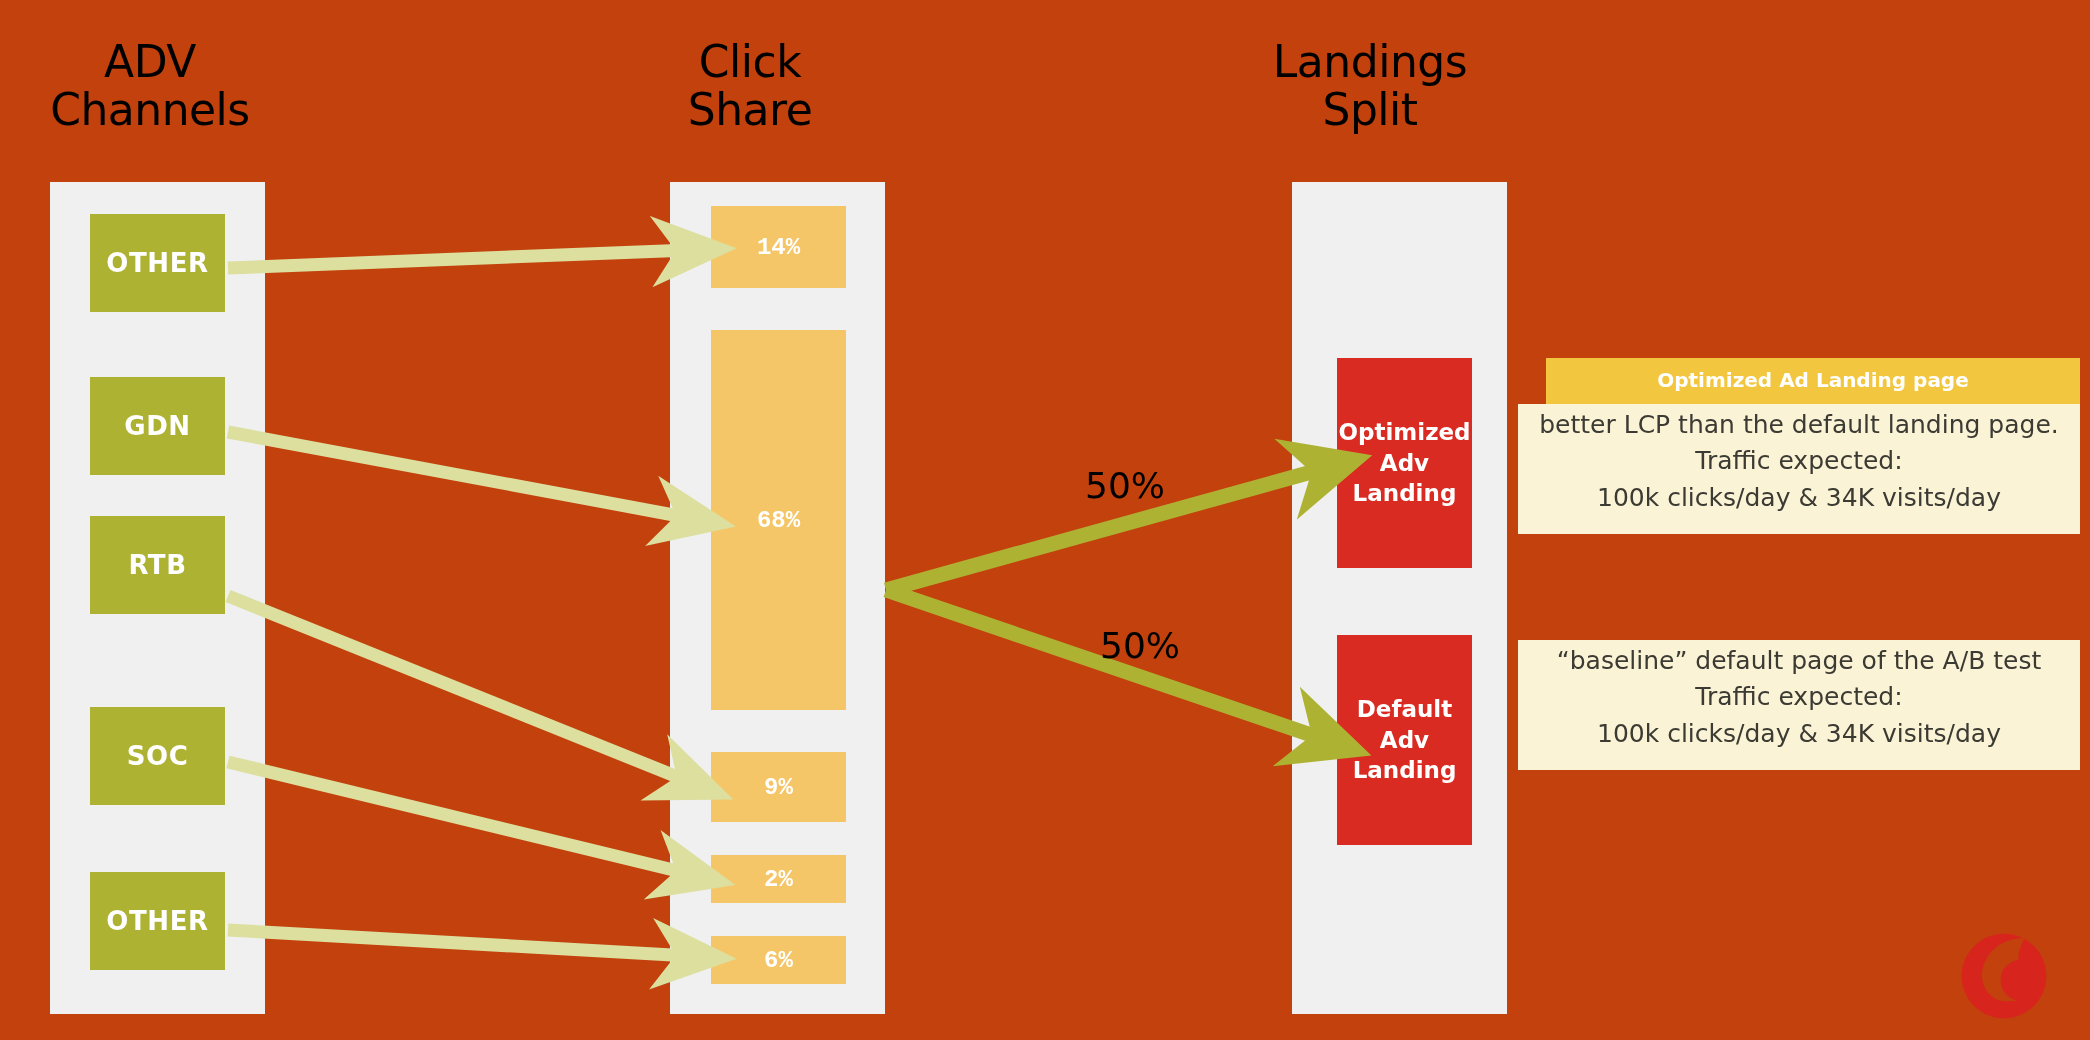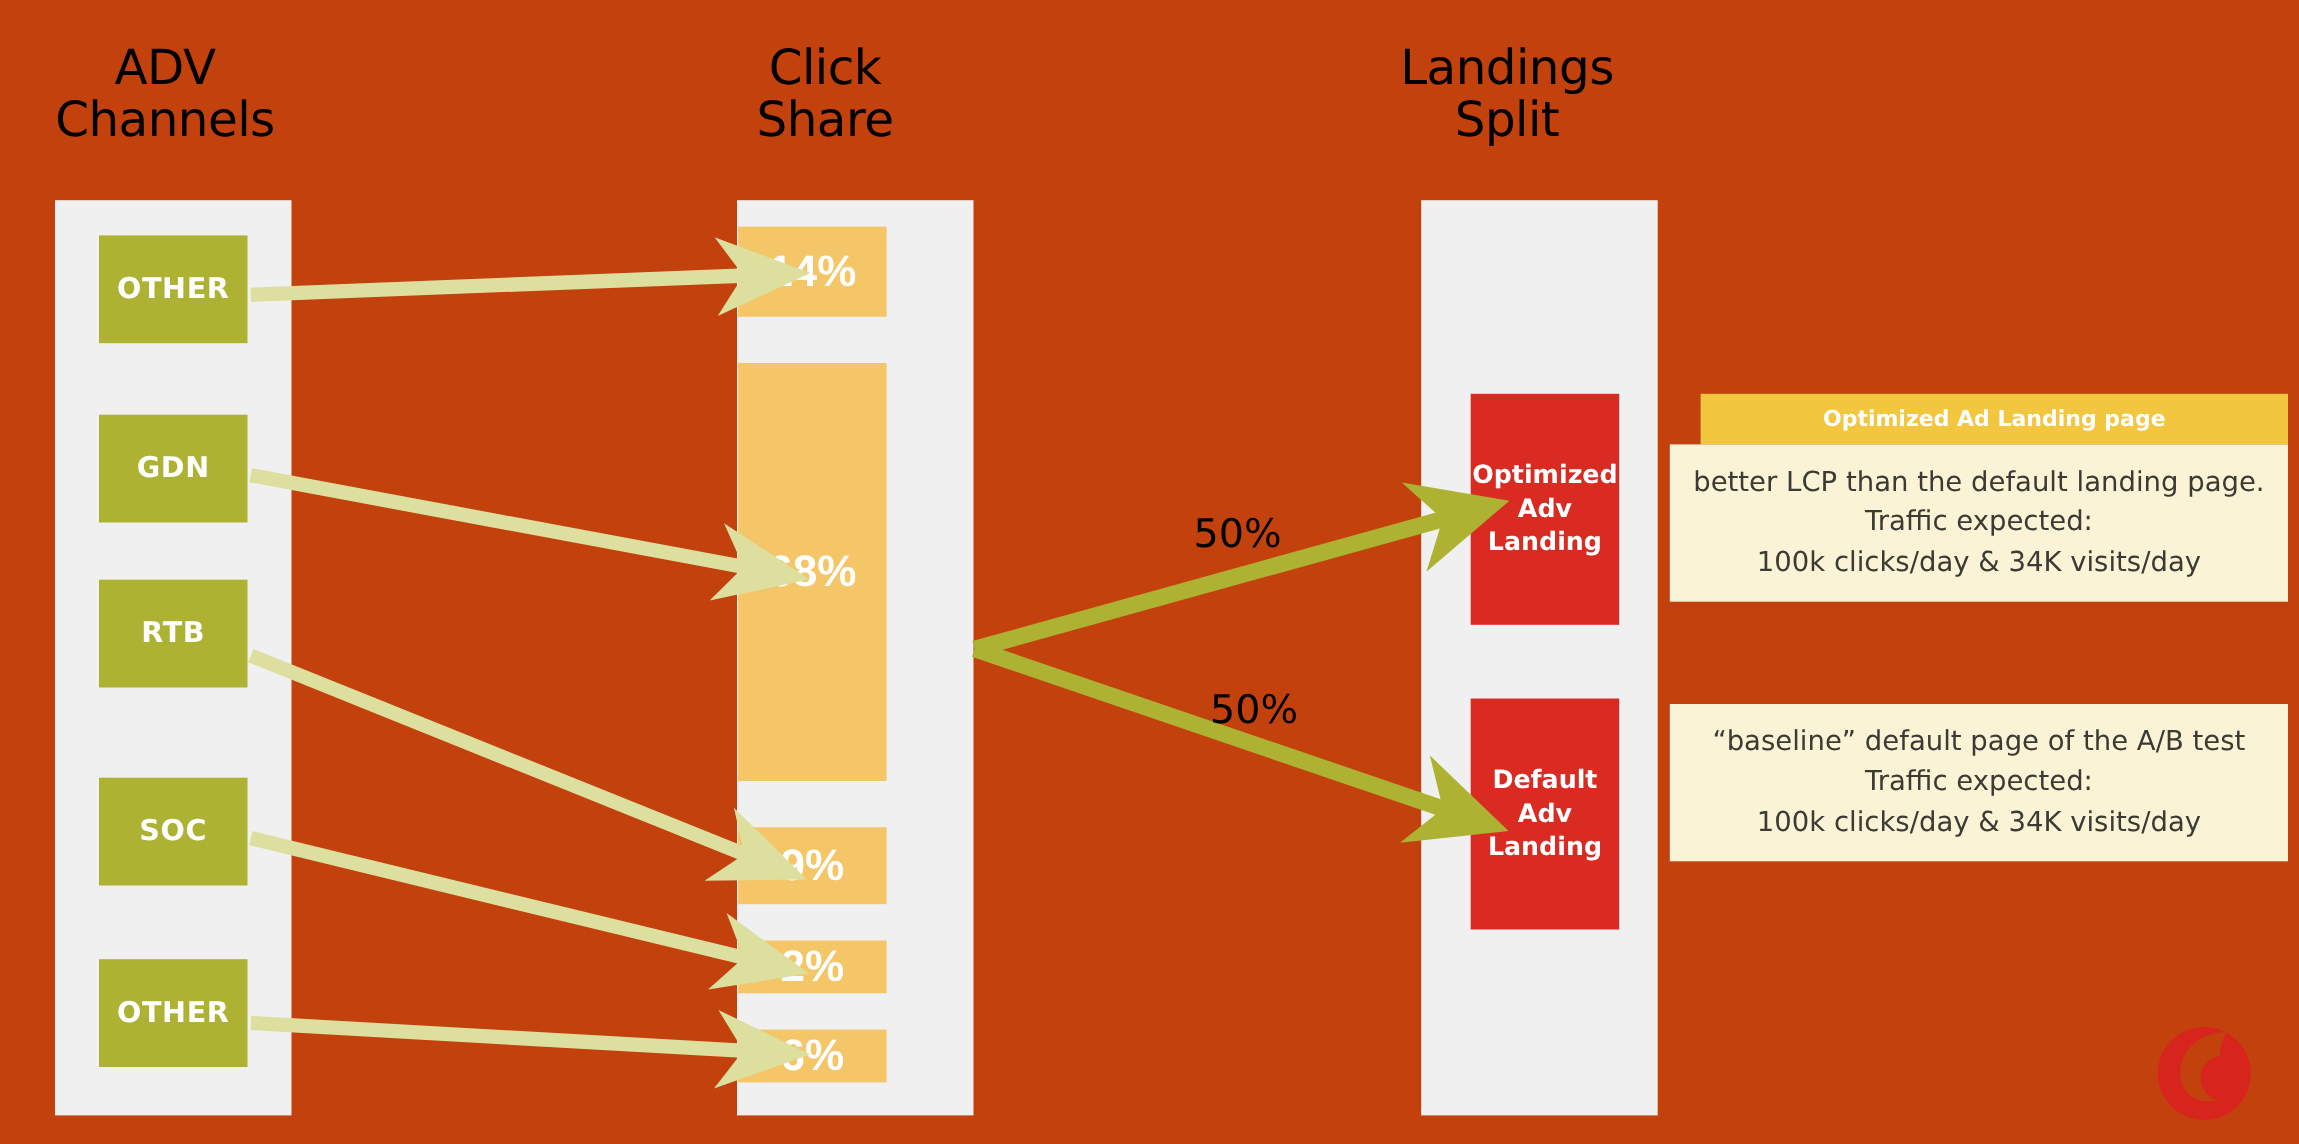--- a/index.html
+++ b/index.html
@@ -57,30 +57,30 @@
     justify-content: center;
     font-size: 26px;
     font-weight: bold;
     letter-spacing: 0.6px;
     font-family: "DejaVu Sans", "Liberation Sans", sans-serif;
   }
 
   
   .share-bar {
     position: absolute;
-    left: 671px;
+    left: 711px;
     width: 135px;
     background: #F5C668;
     color: #ffffff;
     display: flex;
     align-items: center;
     justify-content: center;
-    font-size: 40px;
-    font-weight: bold;
-    font-family: Liberation Sans, sans-serif;
+    font-size: 24px;
+    font-weight: bold;
+    font-family: Liberation Mono, monospace;
   }
 
   
   .landing-box {
     position: absolute;
     left: 1337px;
     width: 135px;
     height: 210px;
     background: #D92B21;
     color: #ffffff;
@@ -115,21 +115,21 @@
     padding: 10px 6px 12px 6px;
     font-family: "DejaVu Sans", "Liberation Sans", sans-serif;
     margin-left: 28px;
   }
   .info-card-body {
     background: #FBF3D5;
     color: #3b3a33;
     font-size: 25px;
     line-height: 1.45;
     text-align: center;
-    padding: 16px 10px 18px 10px;
+    padding: 3px 10px 18px 10px;
     white-space: pre-line;
     font-family: "DejaVu Sans", "Liberation Sans", sans-serif;
   }
 
   
   #arrows {
     position: absolute;
     left: 0;
     top: 0;
     width: 2090px;
@@ -170,21 +170,21 @@
 
   <div id="hdr-landings" class="col-header">Landings
 Split</div>
 
   <div id="band-adv" class="band"></div>
   <div id="band-click" class="band"></div>
   <div id="band-landings" class="band"></div>
 
   <div class="chan-box" style="top:214px">OTHER</div>
   <div class="chan-box" style="top:377px">GDN</div>
-  <div class="chan-box" style="top:527px">RTB</div>
+  <div class="chan-box" style="top:516px">RTB</div>
   <div class="chan-box" style="top:707px">SOC</div>
   <div class="chan-box" style="top:872px">OTHER</div>
 
   <div class="share-bar" style="top:206px; height:82px">14%</div>
   <div class="share-bar" style="top:330px; height:380px">68%</div>
   <div class="share-bar" style="top:752px; height:70px">9%</div>
   <div class="share-bar" style="top:855px; height:48px">2%</div>
   <div class="share-bar" style="top:936px; height:48px">6%</div>
 
   <div id="landing-optimized" class="landing-box">Optimized

